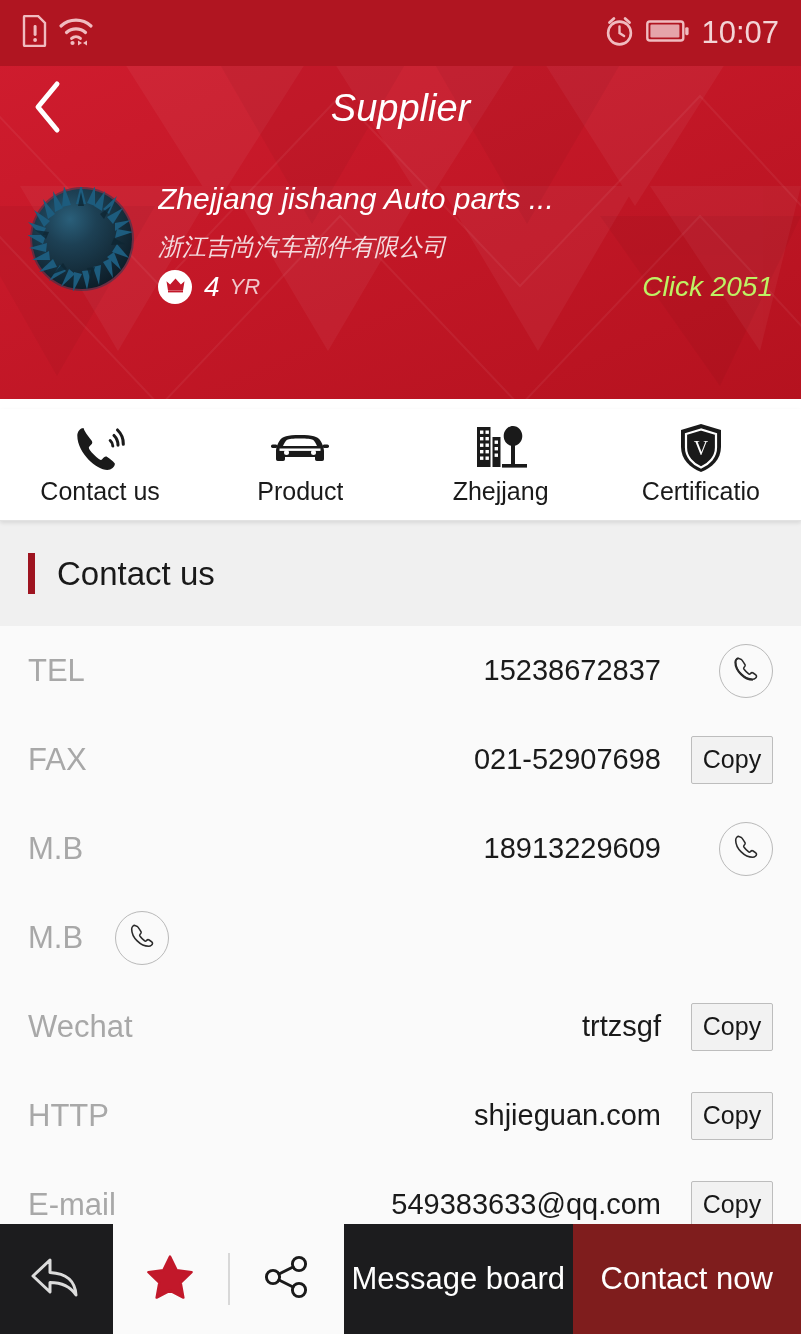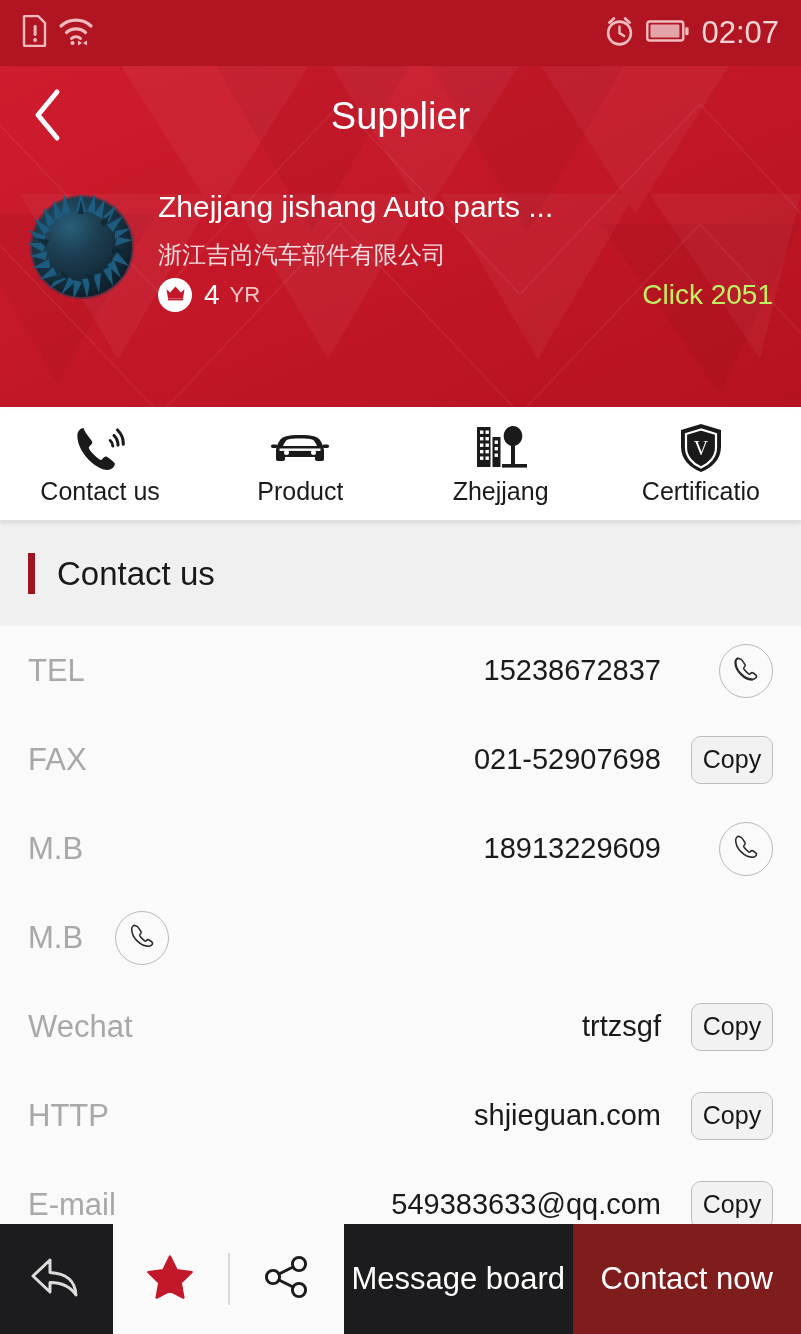--- a/index.html
+++ b/index.html
@@ -27,24 +27,25 @@
   .status-left { display: flex; align-items: center; gap: 10px; }
   .status-right { margin-left: auto; display: flex; align-items: center; gap: 11px; }
   .sb-icon { display: block; }
   .status-time {
     color: #f3d4d6; font-size: 31px; letter-spacing: 0px;
     font-family: "Liberation Sans", sans-serif;
   }
 
   
   .red-panel {
-    position: absolute; top: 64px; left: 0;
+    position: absolute; top: 56px; left: 0;
     width: 801px; height: 343px;
     background: #c2182a;
     overflow: hidden;
+    font-style: italic;
   }
   .red-bg-pattern {
     position: absolute; inset: 0;
     opacity: 1;
   }
   .nav-bar {
     position: relative;
     height: 105px;
     display: flex; align-items: center;
     z-index: 2;
@@ -188,21 +189,21 @@
   .row-action { flex: 0 0 auto; width: 86px; display:flex; justify-content:flex-end; }
   .call-btn {
     width: 54px; height: 54px; border-radius: 50%;
     border: 1.5px solid #b9b9b9;
     background: transparent;
     display: flex; align-items: center; justify-content: center;
     cursor: pointer;
   }
   .copy-btn {
     min-width: 82px; height: 48px;
-    border: 1.5px solid #bdbdbd; border-radius: 10px;
+    border: 1.5px solid #bdbdbd; border-radius: 2px;
     background: #f2f2f2;
     color: #171717; font-size: 25px;
     display: flex; align-items: center; justify-content: center;
     cursor: pointer;
     padding: 0 1px;
     font-family: "Liberation Sans", sans-serif;
   }
 
   
   .bottom-bar {
@@ -274,21 +275,21 @@
           <path d="M25.5 6.5l-4.4-4" fill="none" stroke="#f0bcc0" stroke-width="2.8" stroke-linecap="round"></path>
         </svg>
       </span>
       <span class="sb-icon">
         <svg width="44" height="26" viewBox="0 0 44 26">
           <rect x="1.3" y="3.5" width="36" height="19" rx="2.6" fill="none" stroke="#f0bcc0" stroke-width="2.4"></rect>
           <rect x="4.4" y="6.6" width="29" height="12.8" rx="1.2" fill="#e5a4aa"></rect>
           <rect x="39.2" y="9.2" width="3.4" height="8" rx="1.4" fill="#f0bcc0"></rect>
         </svg>
       </span>
-      <span class="status-time">02:07</span>
+      <span class="status-time">10:07</span>
     </div>
   </div>
 
   <div class="red-panel">
 
     <svg class="red-bg-pattern" viewBox="0 0 801 343" preserveAspectRatio="none">
       <defs>
         <linearGradient id="gradA" x1="0" y1="0" x2="1" y2="1">
           <stop offset="0%" stop-color="#cf1c2e"></stop>
           <stop offset="100%" stop-color="#b5121f"></stop>

